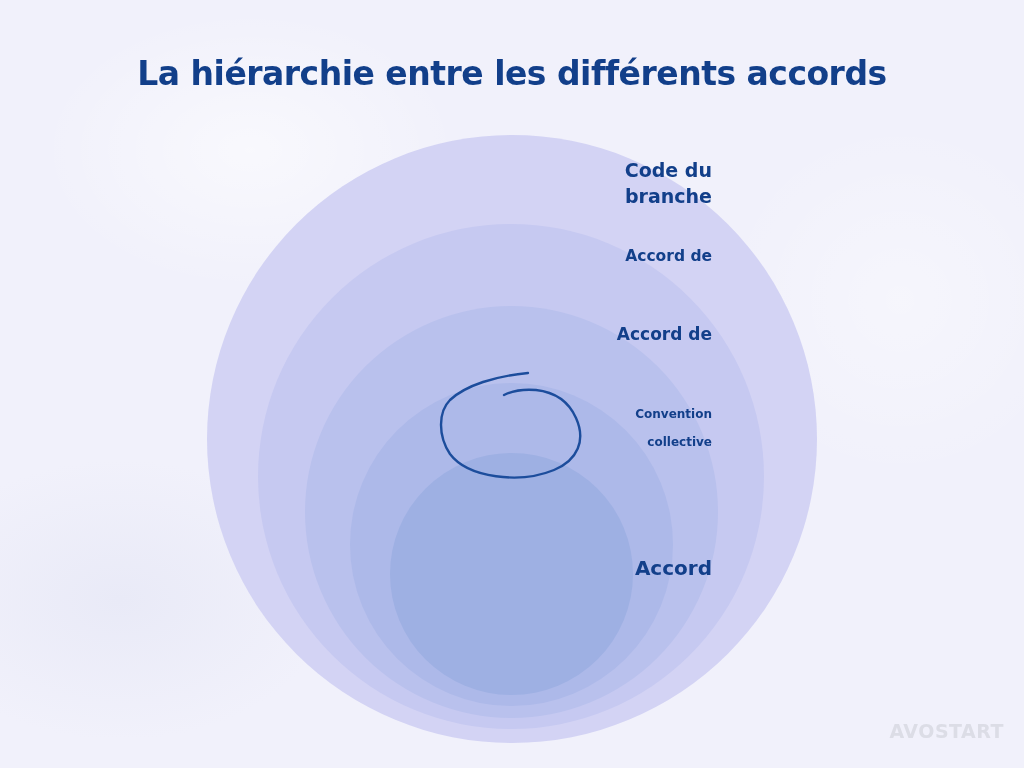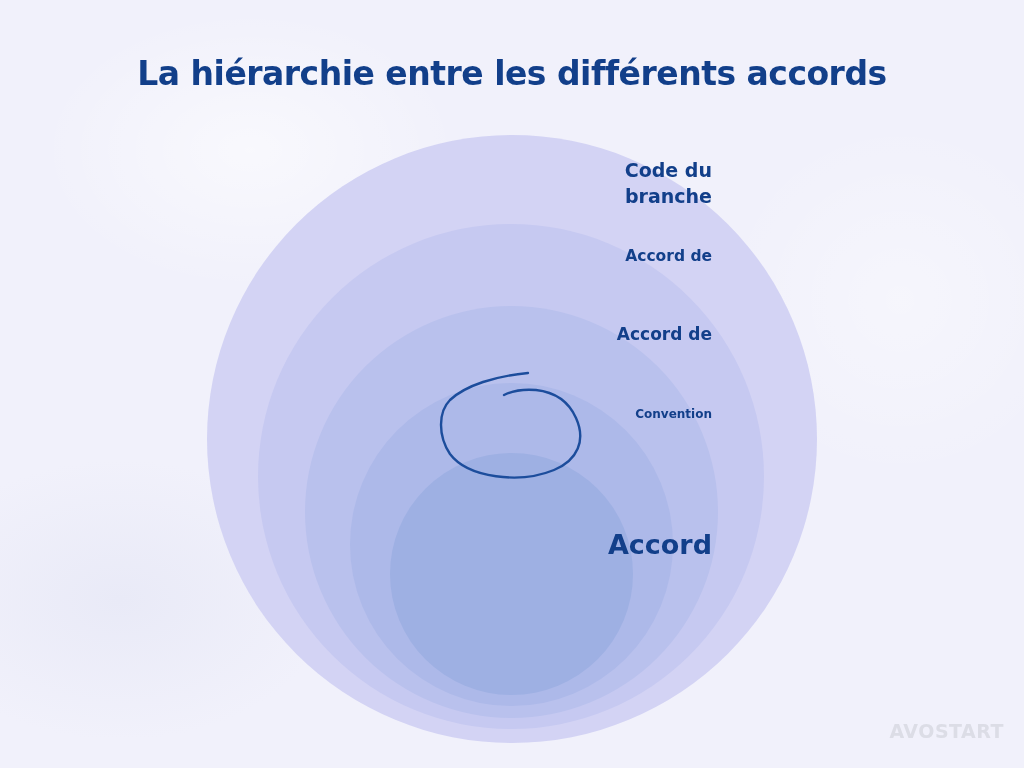--- a/index.html
+++ b/index.html
@@ -48,21 +48,21 @@
       left: 312px;
       width: 400px;
       text-align: right;
       font-weight: bold;
       color: #123f8a;
     }
     .l1 { top: 157px; font-size: 19px; line-height: 26px; }
     .l2 { top: 245px; font-size: 15.5px; line-height: 22px; }
     .l3 { top: 323px; font-size: 17px; line-height: 23px; }
     .l4 { top: 400px; font-size: 12px; line-height: 28px; }
-    .l5 { top: 524px; font-size: 27px; line-height: 41px; }
+    .l5 { top: 548px; font-size: 20px; line-height: 41px; }
 
     .scribble {
       position: absolute;
       left: 436px;
       top: 370px;
       width: 150px;
       height: 115px;
     }
     .watermark {
       position: absolute;
@@ -99,19 +99,20 @@
 <div class="label l3">
   <div>Accord de</div>
 </div>
 
 <svg class="scribble" viewBox="0 0 150 115">
   <path d="M92 3 C 60 6, 30 15, 14 30 C 2 42, 2 66, 14 84 C 32 108, 84 114, 118 100 C 142 90, 150 70, 140 48 C 132 30, 118 22, 100 20 C 88 19, 76 21, 68 25" fill="none" stroke="#1c4d9c" stroke-width="2.4" stroke-linecap="round"></path>
 </svg>
 
 <div class="label l4">
   <div>Convention</div>
+  <div>collective</div>
 </div>
 
 <div class="label l5">
   <div>Accord</div>
 </div>
 
 <div class="watermark">AVOSTART</div>
 
 </body></html>

